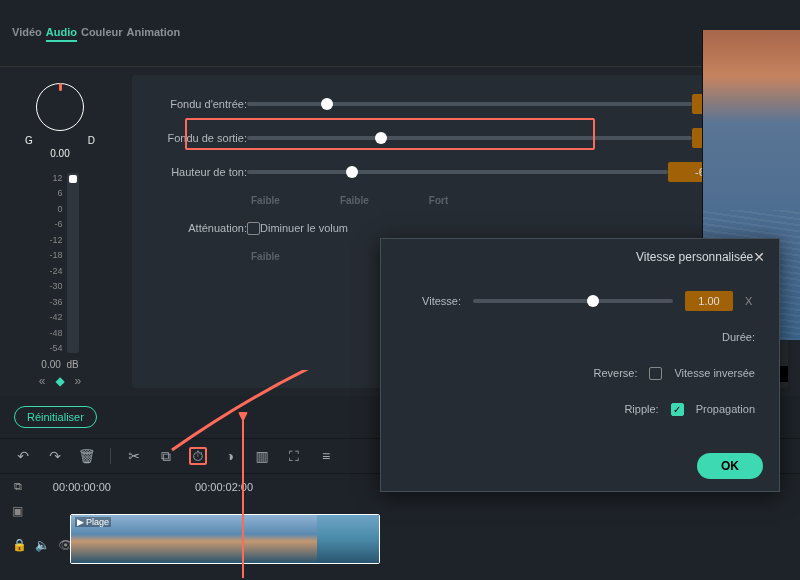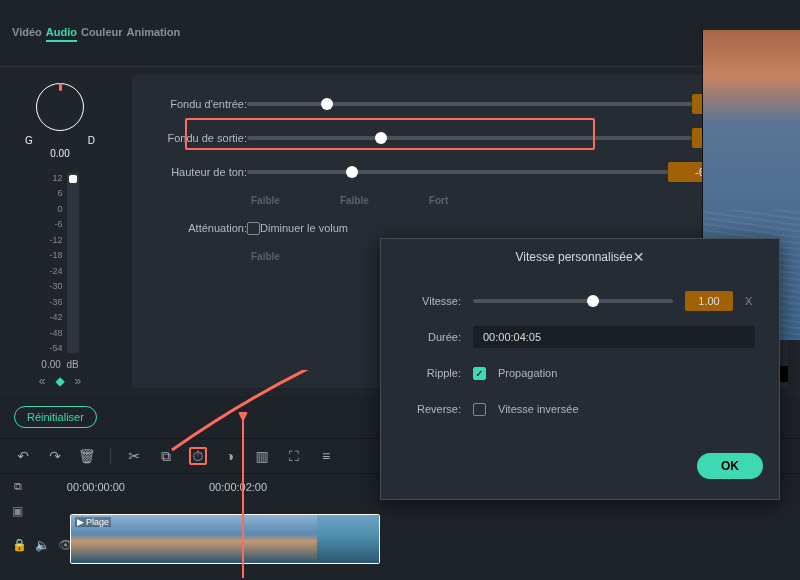--- a/index.html
+++ b/index.html
@@ -48,45 +48,45 @@
   
   .reset-panel { padding: 10px 14px; }
   .reset-btn { border: 1.5px solid #3dd9b2; color: #3dd9b2; border-radius: 12px; padding: 4px 12px; display: inline-block; cursor: pointer; font-size: 11px; }
   
   .toolbar { display: flex; align-items: center; gap: 14px; padding: 8px 14px; color: #a0a7af; font-size: 14px; border-top: 1px solid #14171b; }
   .toolbar .icon { cursor: pointer; width: 18px; height: 18px; display: flex; align-items: center; justify-content: center; }
   .toolbar .sep { width: 1px; height: 16px; background: #3a424b; }
   .toolbar .boxed { border: 2px solid #ff6b5b; border-radius: 2px; padding: 2px; }
   
   .timeline-hdr { display: flex; align-items: center; padding: 6px 14px; gap: 14px; color: #999; font-size: 11px; border-top: 1px solid #14171b; }
-  .tc { color: #c0c5cb; margin-left: 31px; }
+  .tc { color: #c0c5cb; margin-left: 17px; }
   .playhead { position: absolute; left: 242px; top: 418px; width: 2px; height: 160px; background: #ff6b5b; z-index: 5; }
   .playhead::before { content: ""; position: absolute; top: -6px; left: -4px; width: 10px; height: 10px; background: #ff6b5b; border-radius: 2px; clip-path: polygon(0 0, 100% 0, 50% 100%); }
   
   .timeline-track { position: absolute; bottom: 16px; left: 70px; width: 310px; height: 50px; background: #2a3038; border: 1.5px solid #fff; border-radius: 2px; display: flex; overflow: hidden; }
   .clip-label { position: absolute; top: 2px; left: 4px; font-size: 9px; color: #fff; z-index: 2; background: rgba(0,0,0,0.3); padding: 0 2px; display: flex; align-items: center; gap: 2px; }
   .thumb { flex: 1; position: relative; }
   .thumb::before { content: ""; position: absolute; inset: 0; background: linear-gradient(to bottom, #8fb3d4 0%, #5a8ab0 40%, #c49770 55%, #2a5570 100%); }
   .thumb.sea::before { background: linear-gradient(to bottom, #6ea5c7 0%, #4a8aa8 50%, #2a5570 100%); }
   
   .track-icons { position: absolute; bottom: 28px; left: 12px; display: flex; flex-direction: column; gap: 4px; color: #888; font-size: 12px; }
   .track-icons .row { display: flex; gap: 8px; }
   
   .preview { position: absolute; right: 0; top: 30px; width: 98px; height: 310px; background: linear-gradient(to bottom, #a8664a 0%, #c6835f 15%, #5a7595 30%, #3b638a 100%); border-left: 1px solid #111; }
   .preview::after { content: ""; position: absolute; bottom: 0; left: 0; right: 0; height: 130px; background: linear-gradient(to bottom, #2d5a7a 0%, #1e4560 100%); background-image: repeating-linear-gradient(8deg, rgba(255,255,255,0.06) 0 2px, transparent 2px 6px); }
   
   
   .dialog { position: absolute; left: 380px; top: 238px; width: 400px; background: #262c33; border: 1px solid #454d56; box-shadow: 0 4px 20px rgba(0,0,0,0.6); z-index: 20; }
-  .dialog-hdr { display: flex; justify-content: center; align-items: center; padding: 10px 14px; font-size: 12px; color: #d6dbe0; }
+  .dialog-hdr { display: flex; justify-content: flex-end; align-items: center; padding: 10px 14px; font-size: 12px; color: #d6dbe0; }
   .dialog-close { cursor: pointer; font-size: 14px; color: #ccc; }
   .dialog-body { padding: 8px 24px 16px; }
-  .drow { display: flex; align-items: center; height: 36px; gap: 12px; }
+  .drow { display: flex; align-items: center; height: 36px; gap: 12px; justify-content: flex-end; }
   .dlabel { width: 56px; text-align: right; color: #b5bac0; font-size: 11px; }
   .duration-box { flex: 1; height: 22px; background: #1a1f25; border-radius: 2px; display: flex; align-items: center; padding: 0 10px; font-size: 11px; color: #ddd; }
-  .dialog-btns { display: flex; justify-content: flex-end; gap: 12px; padding: 10px 16px 20px; }
+  .dialog-btns { display: flex; justify-content: flex-end; gap: 12px; padding: 10px 16px 12px; }
   .btn-primary { background: #3dd9b2; color: #000; border-radius: 14px; padding: 6px 24px; font-size: 12px; font-weight: bold; cursor: pointer; }
   .btn-ghost { border: 1.5px solid #8a9099; color: #d6dbe0; border-radius: 14px; padding: 6px 20px; font-size: 12px; cursor: pointer; }
   
   
   .arrow { position: absolute; left: 162px; top: 370px; width: 220px; height: 90px; z-index: 15; pointer-events: none; }
   
   .black-sq { position: absolute; right: 12px; top: 366px; width: 16px; height: 16px; background: #000; }
 </style>
 </head>
 <body>
@@ -255,29 +255,28 @@
     <div class="drow">
       <div class="dlabel">Vitesse:</div>
       <div class="slider-track">
           <div class="slider-thumb" style="left:60%"></div>
         </div>
       <div class="val-box">1.00</div>
       <span class="unit">X</span>
     </div>
     <div class="drow">
       <div class="dlabel">Durée:</div>
-      <div class="duration-box">00:00:04:05</div>
+    </div>
+    <div class="drow">
+      <div class="dlabel">Reverse:</div>
+      <span class="checkbox"></span>
+      <span class="cb-label">Vitesse inversée</span>
     </div>
     <div class="drow">
       <div class="dlabel">Ripple:</div>
       <span class="checkbox checked">✓</span>
       <span class="cb-label">Propagation</span>
     </div>
-    <div class="drow">
-      <div class="dlabel">Reverse:</div>
-      <span class="checkbox"></span>
-      <span class="cb-label">Vitesse inversée</span>
-    </div>
   </div>
   <div class="dialog-btns">
     <div class="btn-primary">OK</div>
   </div>
 </div>
 
 </body></html>

